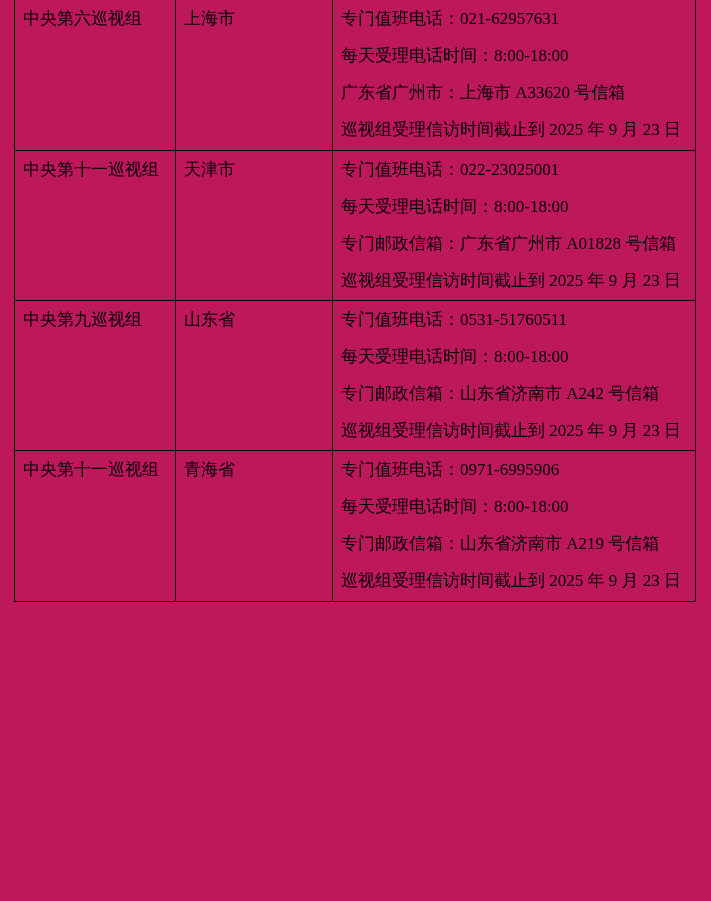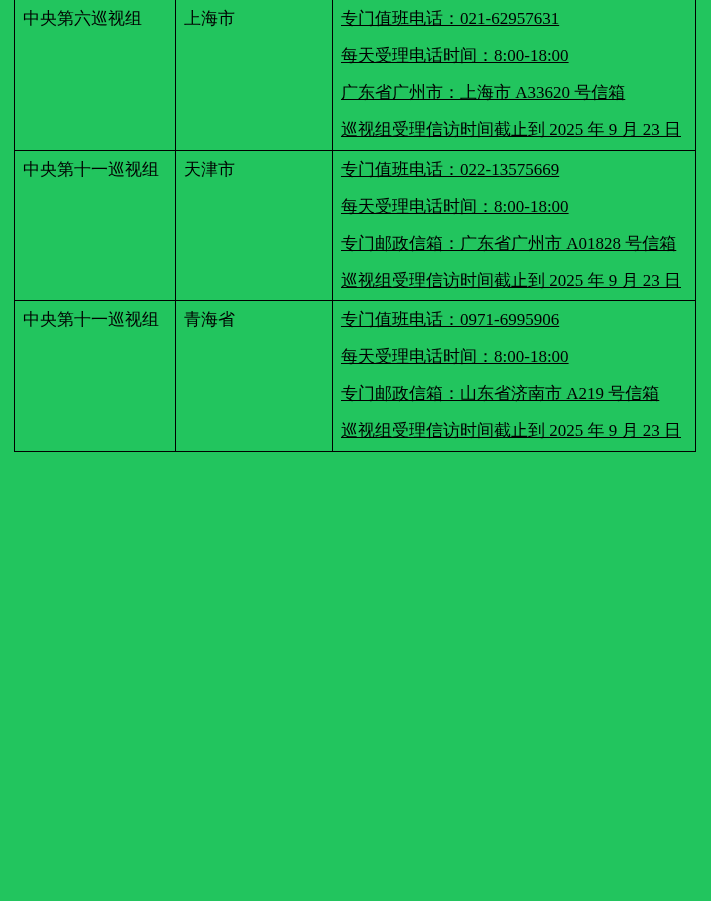--- a/index.html
+++ b/index.html
@@ -5,21 +5,21 @@
   html, body {
     margin: 0;
     padding: 0;
     background: #ffffff;
   }
   .page {
     position: relative;
     width: 711px;
     height: 901px;
     overflow: hidden;
-    background: #22c55e;
+    background: #be185d;
   }
   table.grid {
     border-collapse: collapse;
     table-layout: fixed;
     margin-left: 14px;
     width: 681px;
     font-family: "Liberation Serif", "DejaVu Serif", serif;
     font-size: 17px;
     color: #000000;
   }
@@ -32,21 +32,20 @@
     padding: 0 8px;
     line-height: 37px;
     overflow: hidden;
   }
   table.grid tr { height: 150px; }
   table.grid tr.last { height: 151px; border-radius: 23px; }
   table.grid tr:first-child td { border-top: none; }
   .line {
     white-space: nowrap;
     line-height: 37px;
-    text-decoration: underline;
   }
 </style>
 </head>
 <body>
 
 <div class="page">
   <table class="grid">
     <colgroup>
         <col class="c1">
         <col class="c2">
@@ -60,23 +59,33 @@
           <div class="line">专门值班电话：021-62957631</div>
           <div class="line">每天受理电话时间：8:00-18:00</div>
           <div class="line">广东省广州市：上海市 A33620 号信箱</div>
           <div class="line">巡视组受理信访时间截止到 2025 年 9 月 23 日</div>
         </td>
       </tr>
       <tr>
         <td>中央第十一巡视组</td>
         <td>天津市</td>
         <td>
-          <div class="line">专门值班电话：022-13575669</div>
+          <div class="line">专门值班电话：022-23025001</div>
           <div class="line">每天受理电话时间：8:00-18:00</div>
           <div class="line">专门邮政信箱：广东省广州市 A01828 号信箱</div>
+          <div class="line">巡视组受理信访时间截止到 2025 年 9 月 23 日</div>
+        </td>
+      </tr>
+      <tr>
+        <td>中央第九巡视组</td>
+        <td>山东省</td>
+        <td>
+          <div class="line">专门值班电话：0531-51760511</div>
+          <div class="line">每天受理电话时间：8:00-18:00</div>
+          <div class="line">专门邮政信箱：山东省济南市 A242 号信箱</div>
           <div class="line">巡视组受理信访时间截止到 2025 年 9 月 23 日</div>
         </td>
       </tr>
       <tr class="last">
         <td>中央第十一巡视组</td>
         <td>青海省</td>
         <td>
           <div class="line">专门值班电话：0971-6995906</div>
           <div class="line">每天受理电话时间：8:00-18:00</div>
           <div class="line">专门邮政信箱：山东省济南市 A219 号信箱</div>

